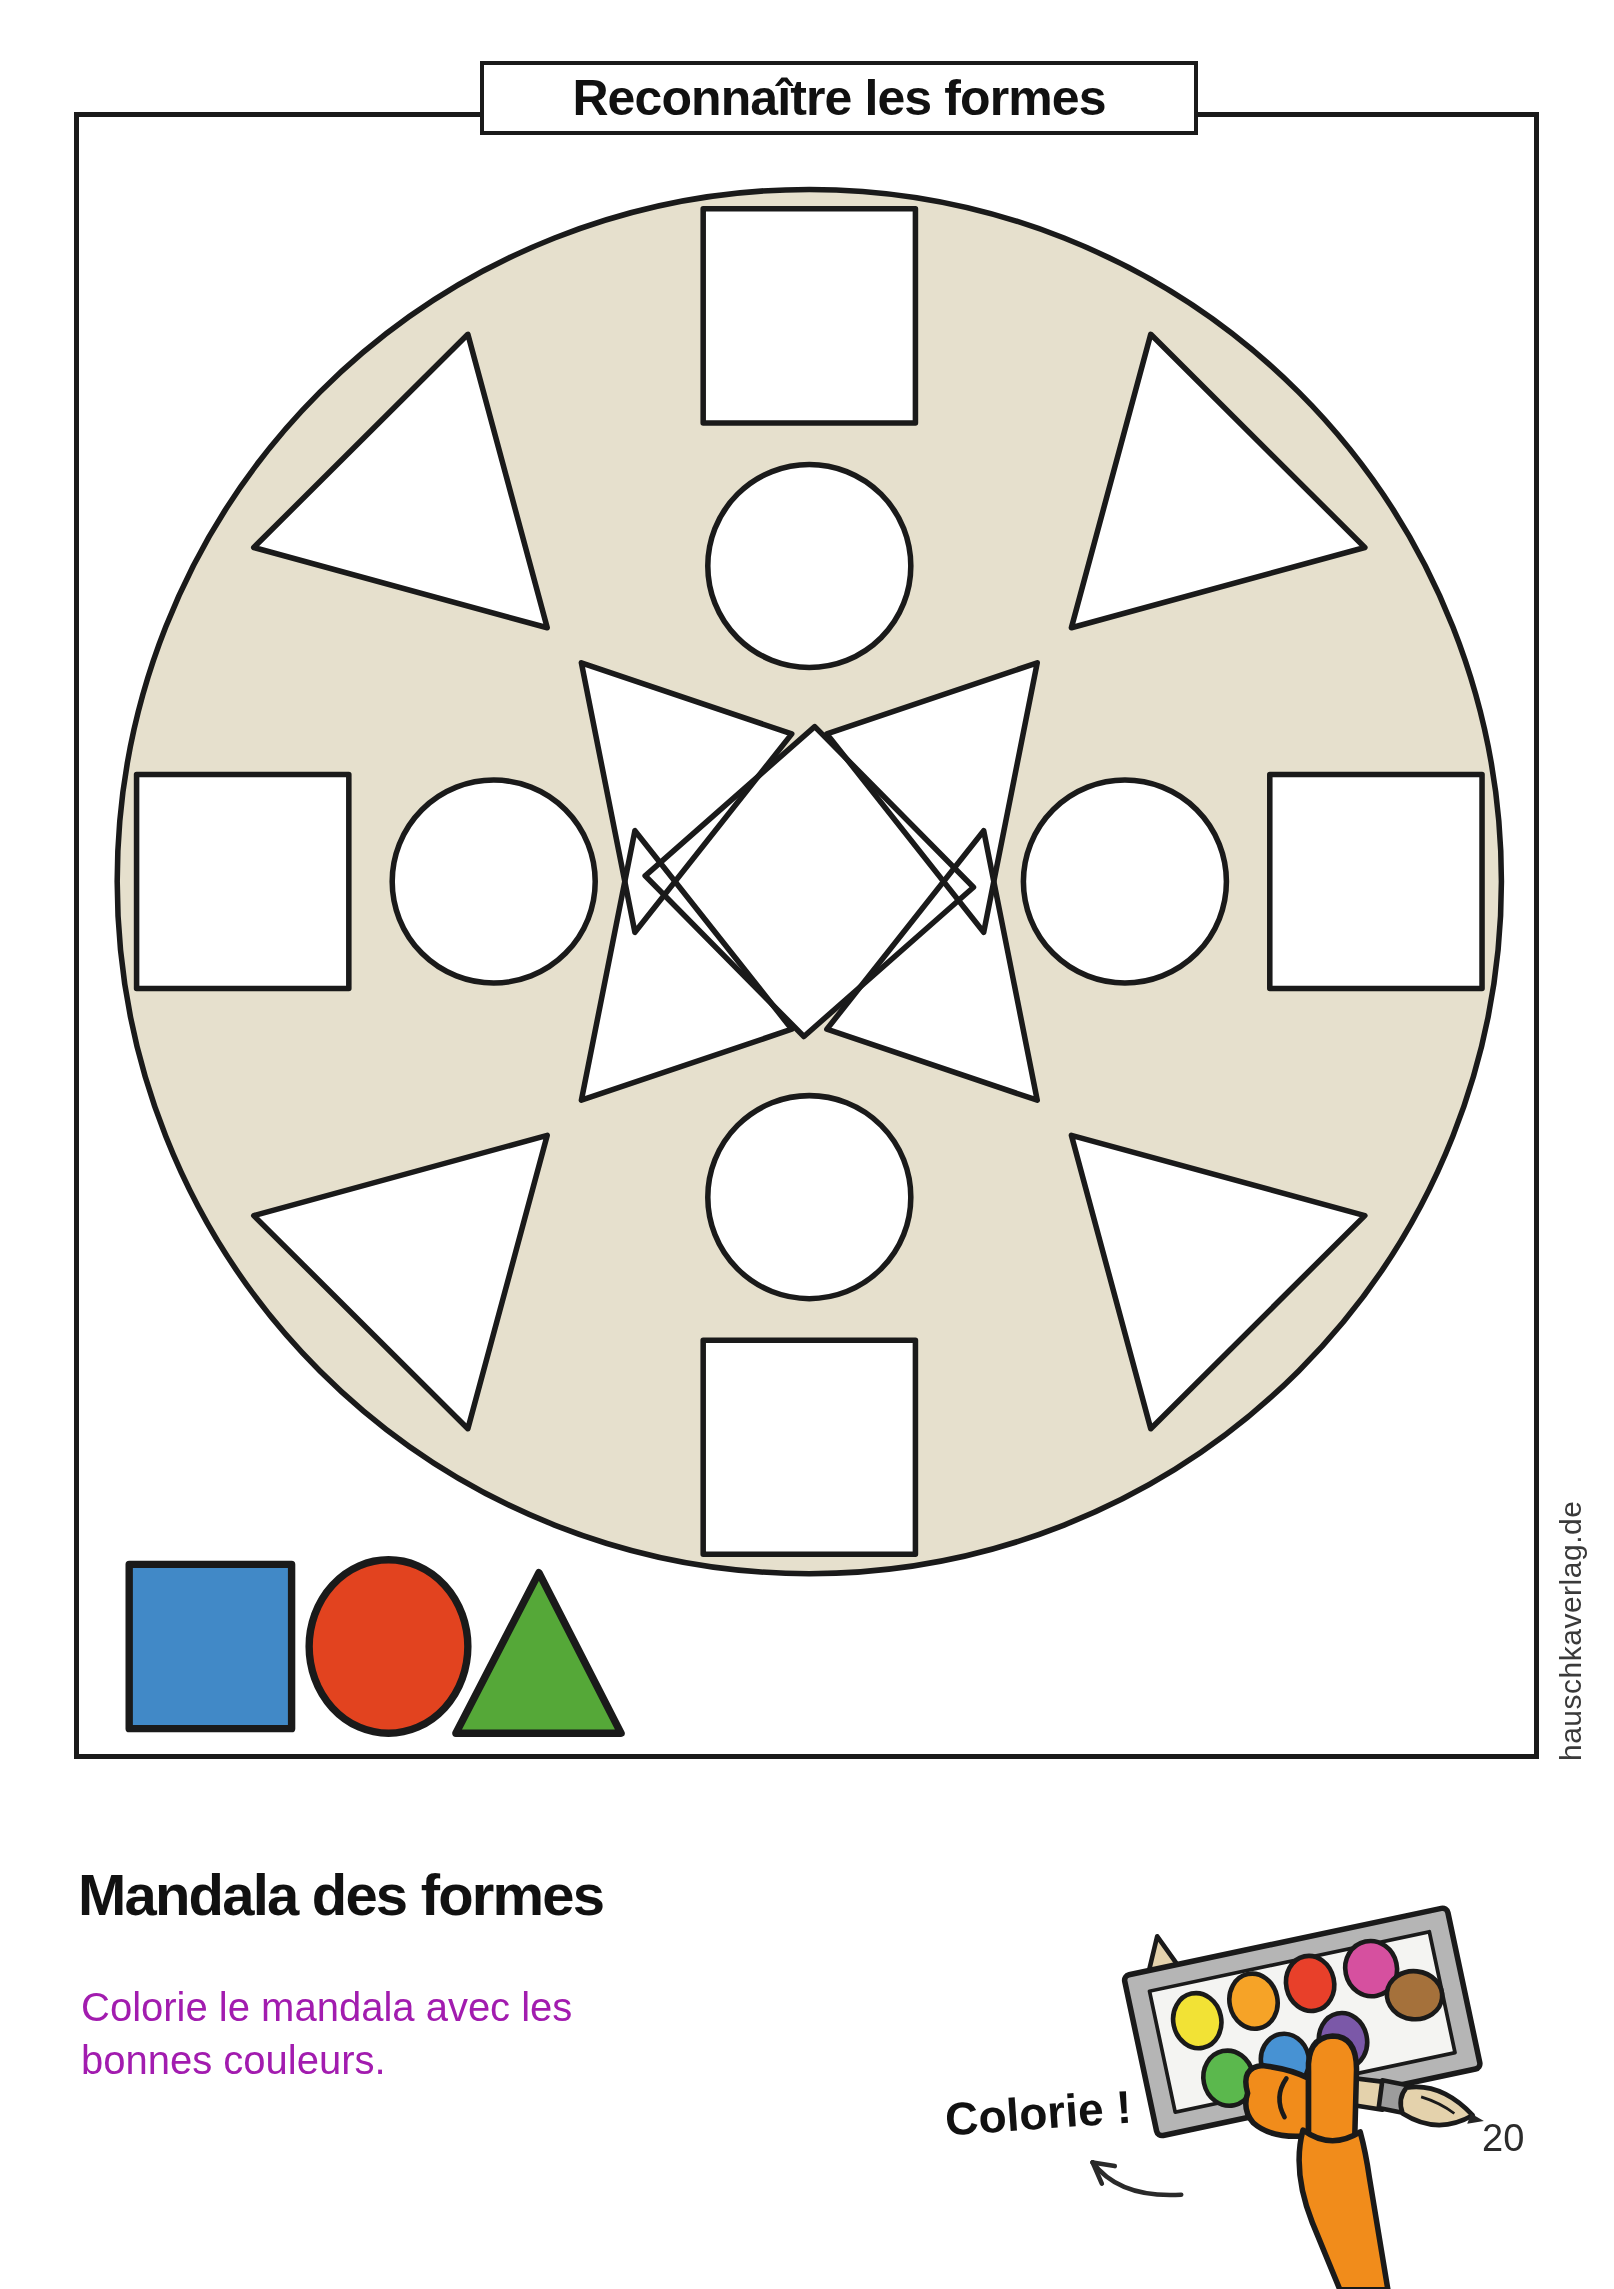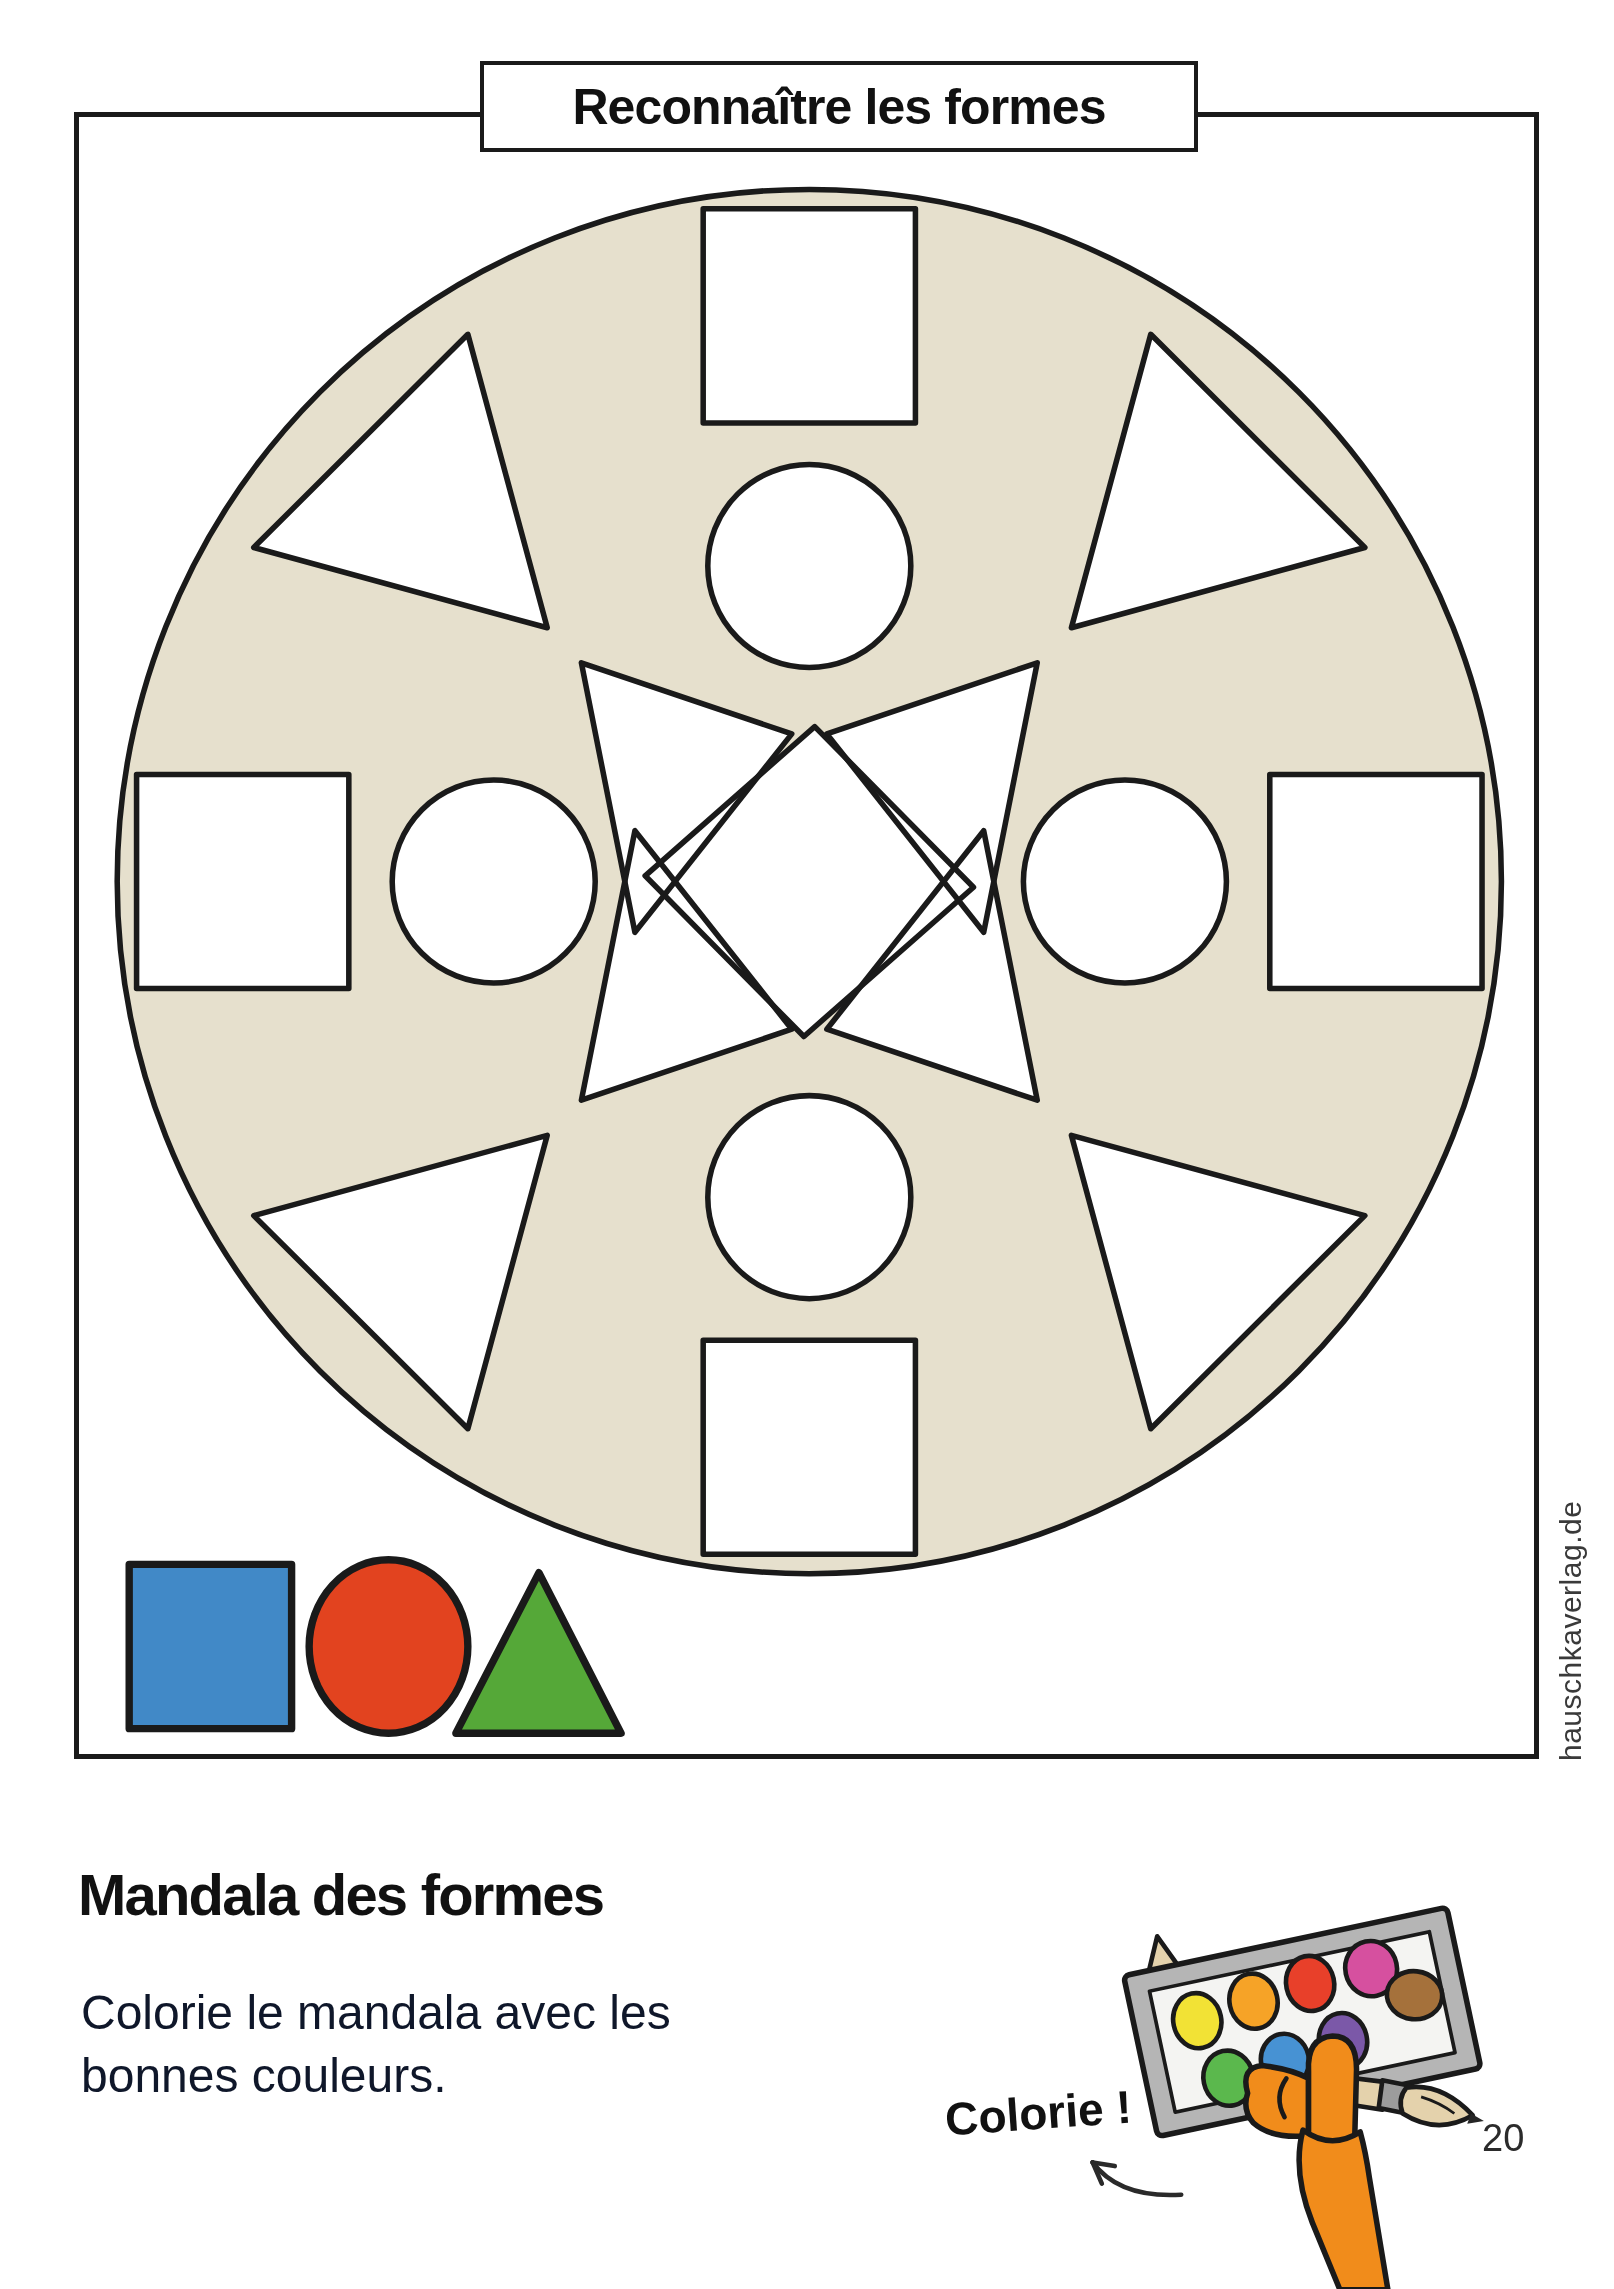--- a/index.html
+++ b/index.html
@@ -5,33 +5,33 @@
   html,body{margin:0;padding:0;background:#fff;}
   #page{
     position:relative;width:1614px;height:2290px;background:#fff;overflow:hidden;
     font-family:"Liberation Sans",sans-serif;
   }
   #frame{
     position:absolute;left:74px;top:112px;width:1465px;height:1647px;
     box-sizing:border-box;border:5.5px solid #1a1a1a;background:#fff;z-index:1;
   }
   #title-box{
-    position:absolute;left:480px;top:61px;width:718px;height:91px;
+    position:absolute;left:480px;top:61px;width:718px;height:74px;
     box-sizing:border-box;border:4.6px solid #1a1a1a;background:#fff;z-index:3;
     display:flex;align-items:center;justify-content:center;
     font-size:50px;font-weight:bold;color:#111;letter-spacing:-0.9px;
   }
   #art{position:absolute;left:0;top:0;z-index:2;pointer-events:none;}
   .txt{position:absolute;z-index:4;}
   #heading{
     left:78px;top:1866px;font-size:58px;font-weight:bold;color:#111;
     letter-spacing:-1.8px;white-space:nowrap;line-height:1;
   }
   #instructions{
-    left:81px;top:1981px;font-size:48px;color:#0f172a;line-height:1.32;white-space:nowrap;
+    left:81px;top:1981px;font-size:40px;color:#a21caf;line-height:1.32;white-space:nowrap;
   }
   #colorie{
     left:945px;top:2086px;font-size:46px;font-weight:bold;color:#111;
     transform:rotate(-4deg);white-space:nowrap;
   }
   #page-number{
     left:1482px;top:2117px;font-size:38px;color:#2b2b2b;
   }
   #watermark{
     left:1554px;top:1761px;font-size:30px;color:#3a3a3a;white-space:nowrap;

